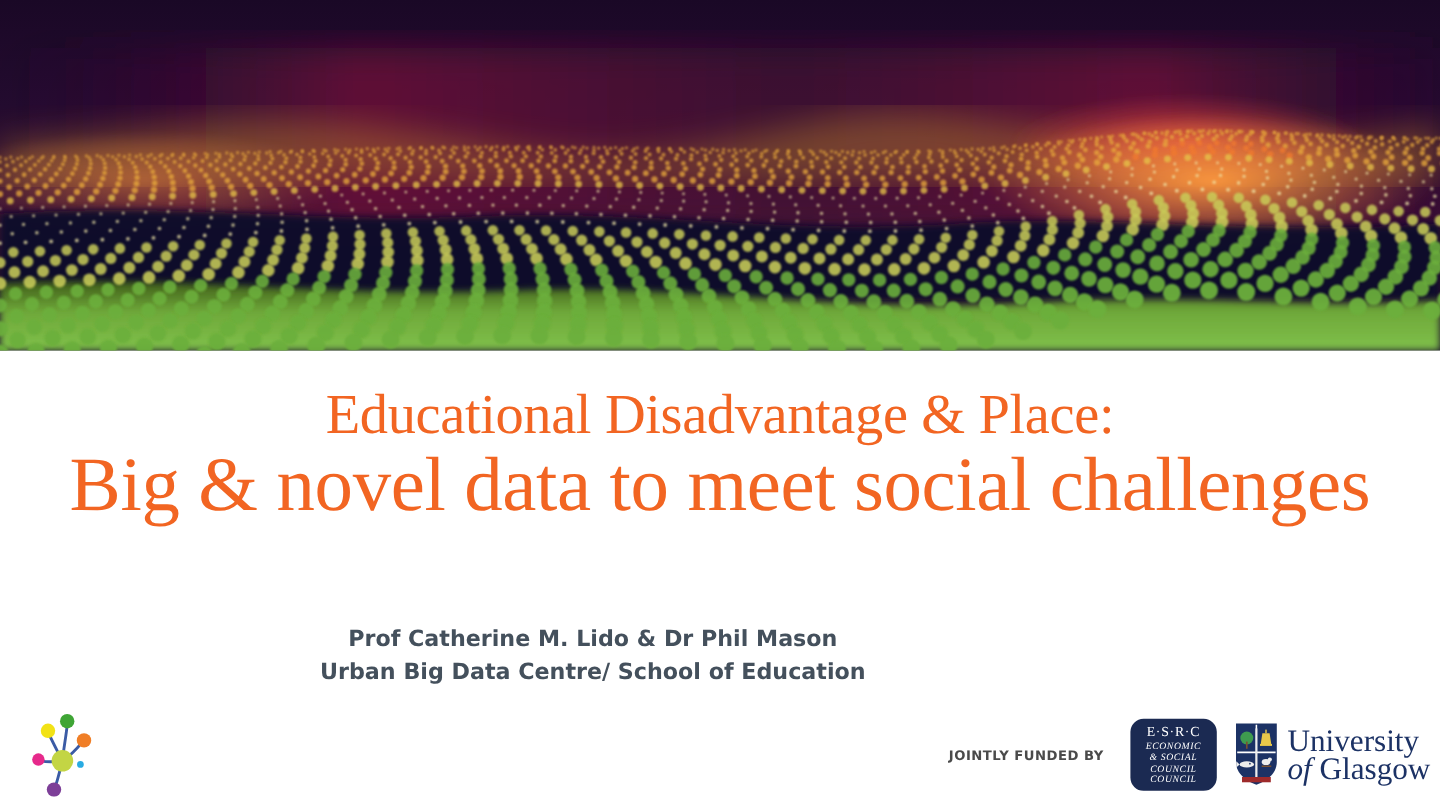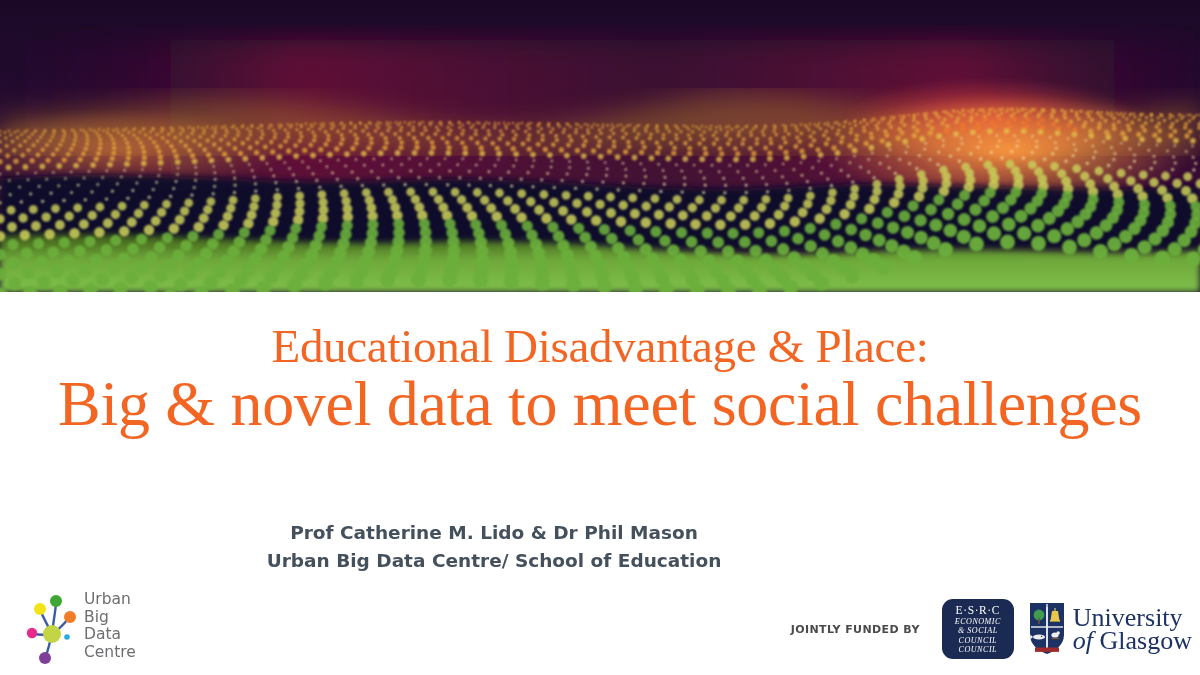--- a/index.html
+++ b/index.html
@@ -2143,26 +2143,20 @@
         </g>
         <circle cx="26" cy="46" r="9" fill="#C3D544"></circle>
         <circle cx="30" cy="13" r="6" fill="#3FA535"></circle>
         <circle cx="14" cy="21" r="6" fill="#F2E216"></circle>
         <circle cx="44" cy="29" r="6" fill="#F07E26"></circle>
         <circle cx="6" cy="45" r="5.2" fill="#E6298B"></circle>
         <circle cx="19" cy="70" r="6" fill="#7D3F98"></circle>
         <circle cx="41" cy="49" r="2.8" fill="#29ABE2"></circle>
       </svg>
     </div>
-    <div class="ubdc-words">
-      <div>Urban</div>
-      <div>Big</div>
-      <div>Data</div>
-      <div>Centre</div>
-    </div>
   </div>
 
   <div class="funders">
     <div class="jointly-text">JOINTLY FUNDED BY</div>
 
     <div class="esrc">
       <div class="esrc-top">E·S·R·C</div>
       <div class="esrc-sub">ECONOMIC</div>
       <div class="esrc-sub">&amp; SOCIAL</div>
       <div class="esrc-sub">COUNCIL</div>

